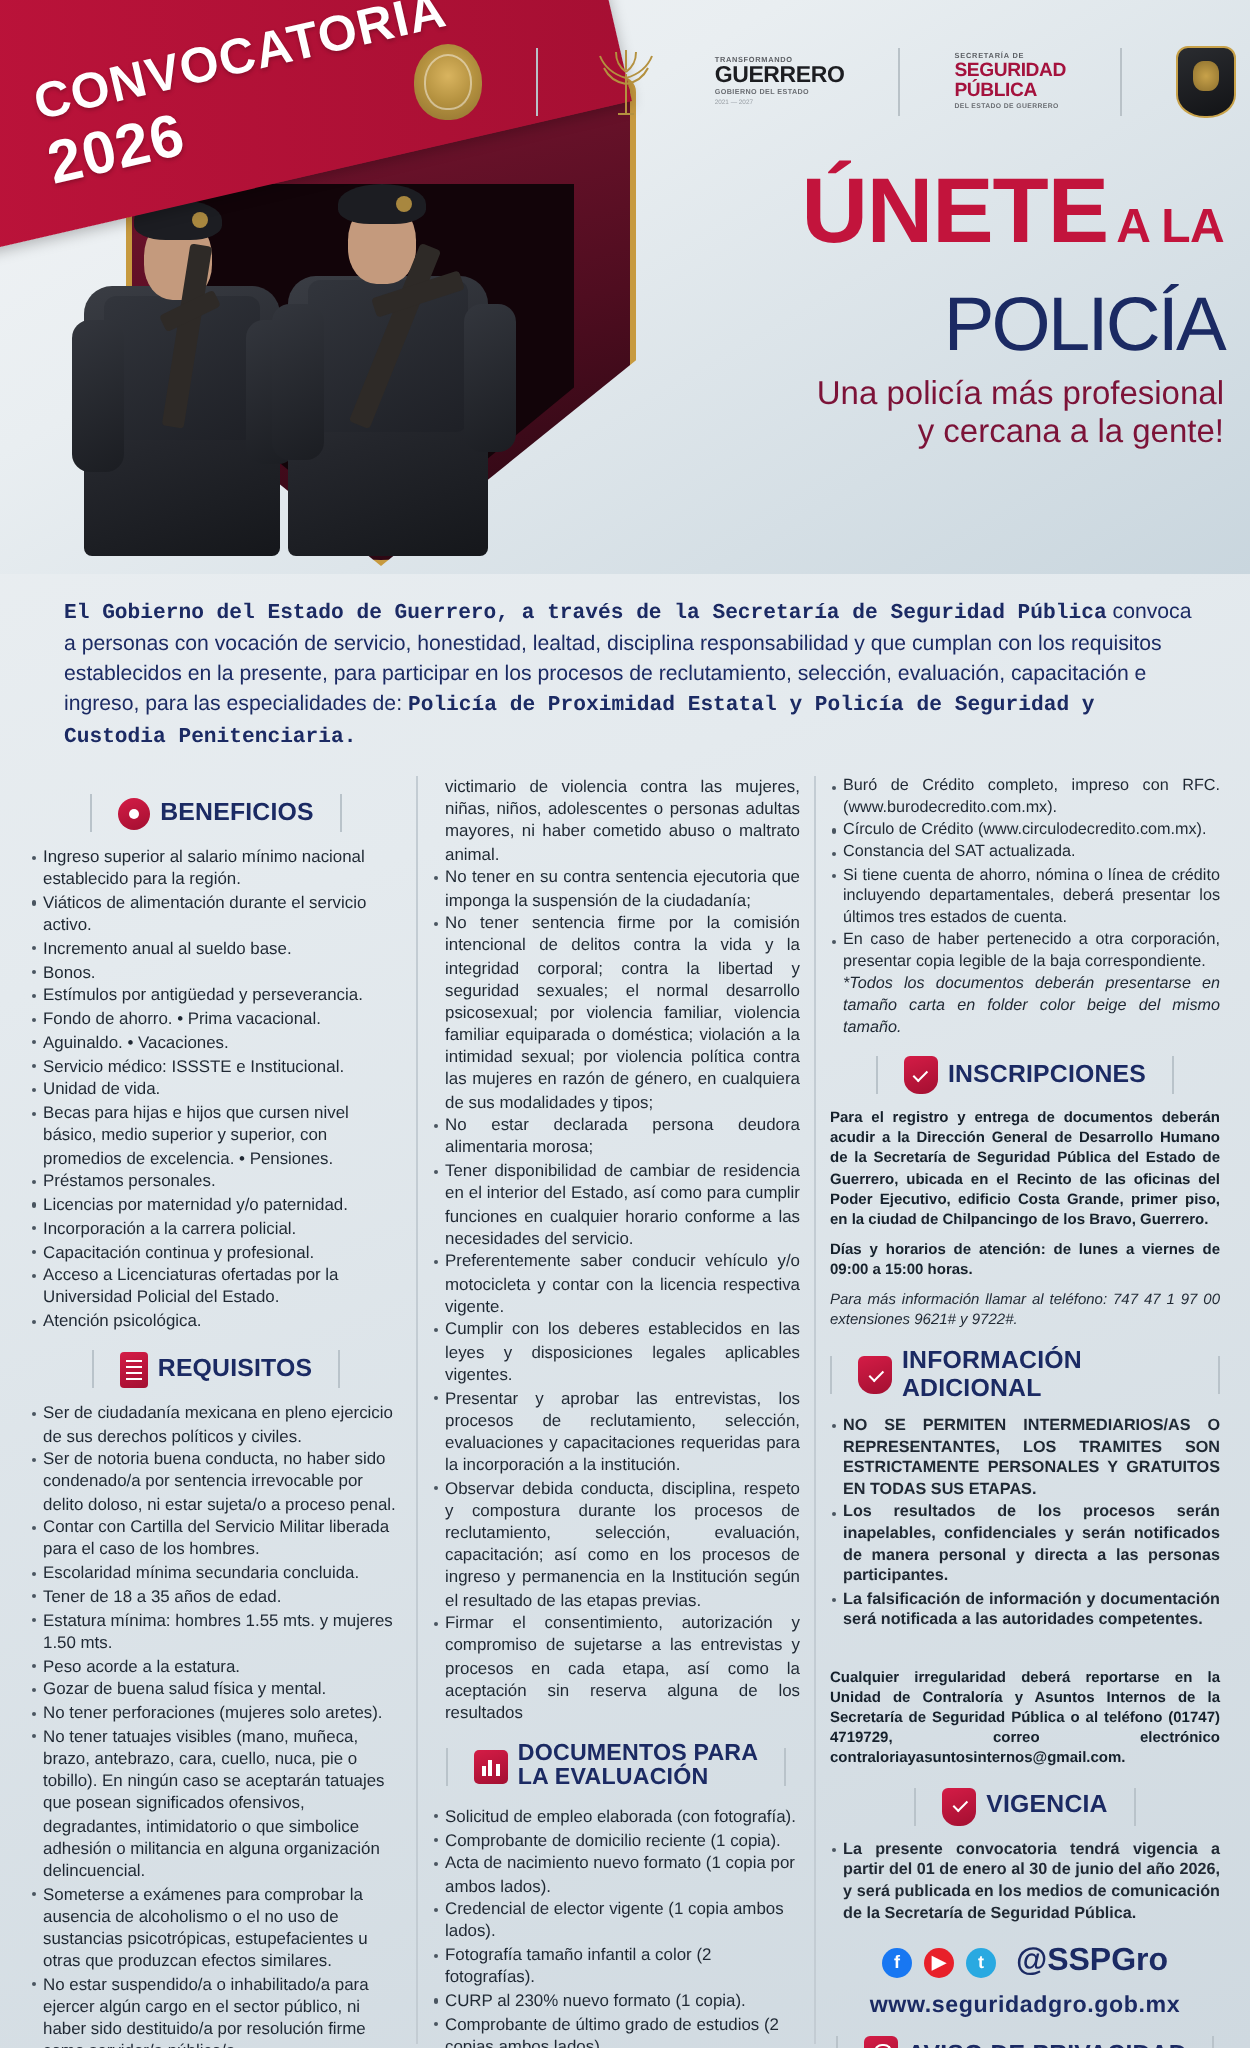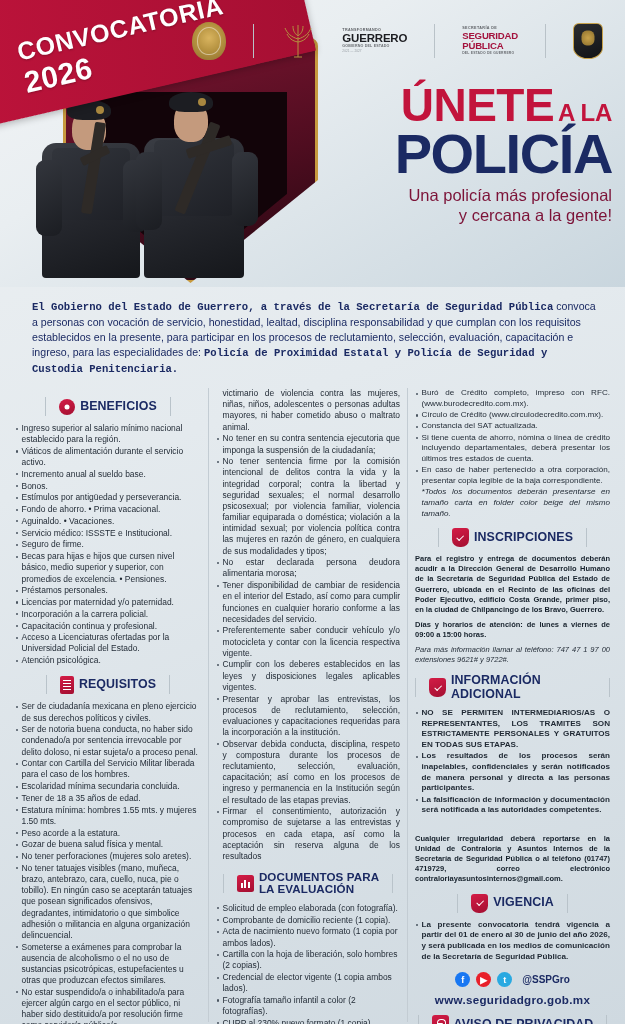--- a/index.html
+++ b/index.html
@@ -143,21 +143,21 @@
   }
   .rifle {
     position: absolute;
     background: #2e2a27;
     border-radius: 2px;
   }
 
   
   .logos {
     position: absolute;
-    right: 22px;
+    right: 7px;
     top: 22px;
     display: flex;
     align-items: center;
     gap: 27px;
     z-index: 6;
     justify-content: flex-end;
   }
   .logo-seal {
     width: 34px; height: 38px;
     border-radius: 50% 50% 46% 46%;
@@ -242,22 +242,22 @@
   }
   .hero .unete {
     font-size: 46px; font-weight: 700; color: #c2143c;
     letter-spacing: -.5px;
   }
   .hero .ala {
     font-size: 24px; font-weight: 700; color: #c2143c;
     letter-spacing: -.3px; margin-left: 4px;
   }
   .hero .policia {
-    font-size: 56px; font-weight: 700; color: #1b2a63;
-    letter-spacing: -1.4px; line-height: .92; margin-top: 0;
+    font-size: 38px; font-weight: 400; color: #1b2a63;
+    letter-spacing: -1.4px; line-height: .92; margin-top: 18px;
   }
   .hero .estatal {
     font-size: 47px; font-weight: 700; letter-spacing: -1.4px;
     line-height: .92; margin-top: -1px;
   }
   .hero .estatal .blue { color: #1b2a63; }
   .hero .estatal .wine { color: #7c1338; }
   .hero .tag {
     font-size: 16.5px; color: #7c1338; line-height: 1.2;
     margin-top: 7px; font-weight: 400;
@@ -386,21 +386,21 @@
     width: 15px; height: 15px;
     border-radius: 50%;
     display: flex; align-items: center; justify-content: center;
     color: #fff; font-size: 9px; font-weight: 700;
     flex: none;
   }
   .si.fb { background: #1877f2; }
   .si.yt { background: #e8202a; }
   .si.tw { background: #29a9e1; }
   .social .handle {
-    font-size: 10px; font-weight: 700; color: #1b2a63;
+    font-size: 16px; font-weight: 700; color: #1b2a63;
     margin-left: 4px;
   }
   .weburl {
     text-align: center;
     font-size: 11.6px;
     font-weight: 700;
     color: #1b2a63;
     letter-spacing: .3px;
     margin-bottom: 6px;
   }
@@ -583,21 +583,21 @@
 
       <ul class="blist">
         <li>Ingreso superior al salario mínimo nacional establecido para la región.</li>
         <li>Viáticos de alimentación durante el servicio activo.</li>
         <li>Incremento anual al sueldo base.</li>
         <li>Bonos.</li>
         <li>Estímulos por antigüedad y perseverancia.</li>
         <li>Fondo de ahorro. • Prima vacacional.</li>
         <li>Aguinaldo. • Vacaciones.</li>
         <li>Servicio médico: ISSSTE e Institucional.</li>
-        <li>Seguro de firme.</li>
+        <li>Unidad de vida.</li>
         <li>Becas para hijas e hijos que cursen nivel básico, medio superior y superior, con promedios de excelencia. • Pensiones.</li>
         <li>Préstamos personales.</li>
         <li>Licencias por maternidad y/o paternidad.</li>
         <li>Incorporación a la carrera policial.</li>
         <li>Capacitación continua y profesional.</li>
         <li>Acceso a Licenciaturas ofertadas por la Universidad Policial del Estado.</li>
         <li>Atención psicológica.</li>
       </ul>
 
       <div class="sec-head">
@@ -650,21 +650,20 @@
             <span style="display:block">DOCUMENTOS PARA</span>
             <span style="display:block">LA EVALUACIÓN</span>
           </span>
         </div>
       </div>
 
       <ul class="blist">
         <li>Solicitud de empleo elaborada (con fotografía).</li>
         <li>Comprobante de domicilio reciente (1 copia).</li>
         <li>Acta de nacimiento nuevo formato (1 copia por ambos lados).</li>
-        <li>Cartilla con la hoja de liberación, solo hombres (2 copias).</li>
         <li>Credencial de elector vigente (1 copia ambos lados).</li>
         <li>Fotografía tamaño infantil a color (2 fotografías).</li>
         <li>CURP al 230% nuevo formato (1 copia).</li>
         <li>Comprobante de último grado de estudios (2 copias ambos lados).</li>
 
       </ul>
     </div>
 
     <div class="col col-3">
 

